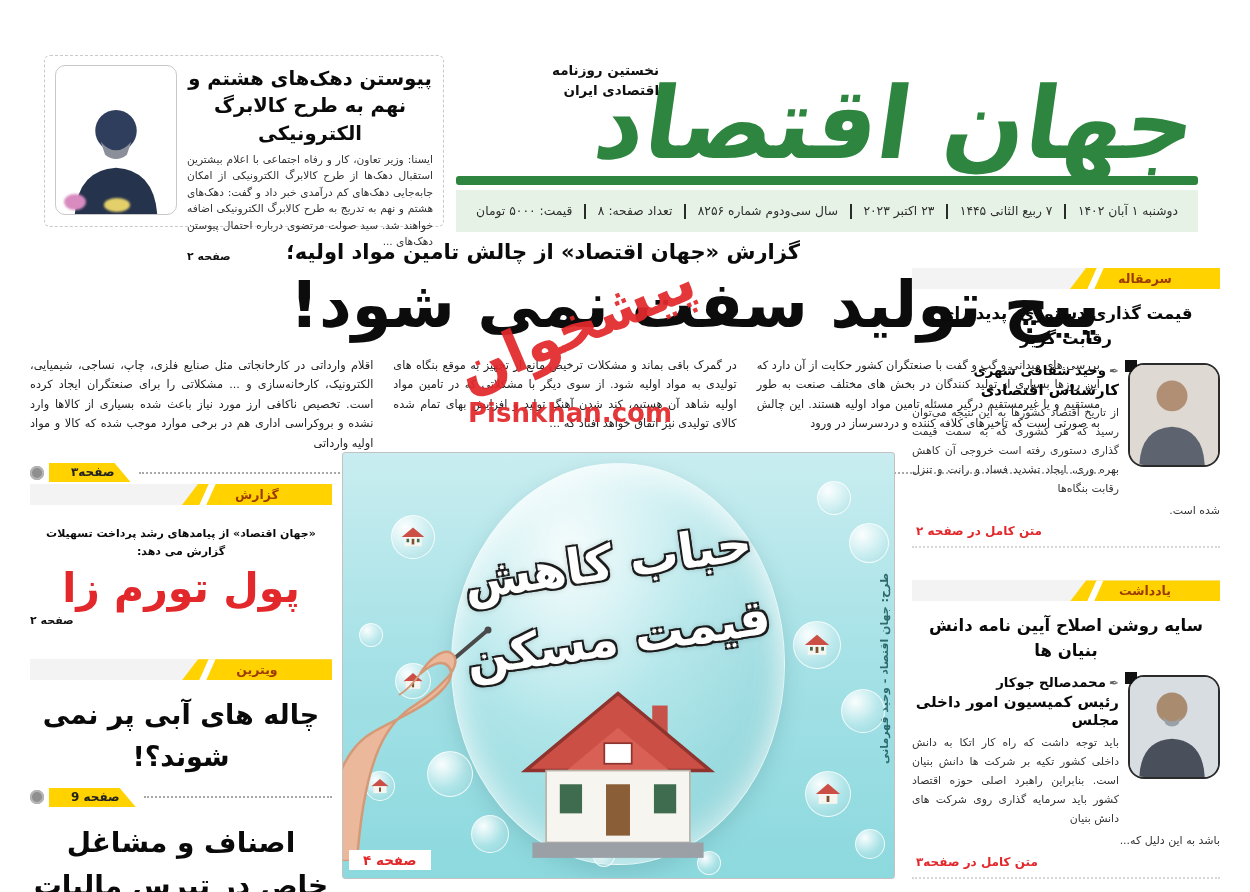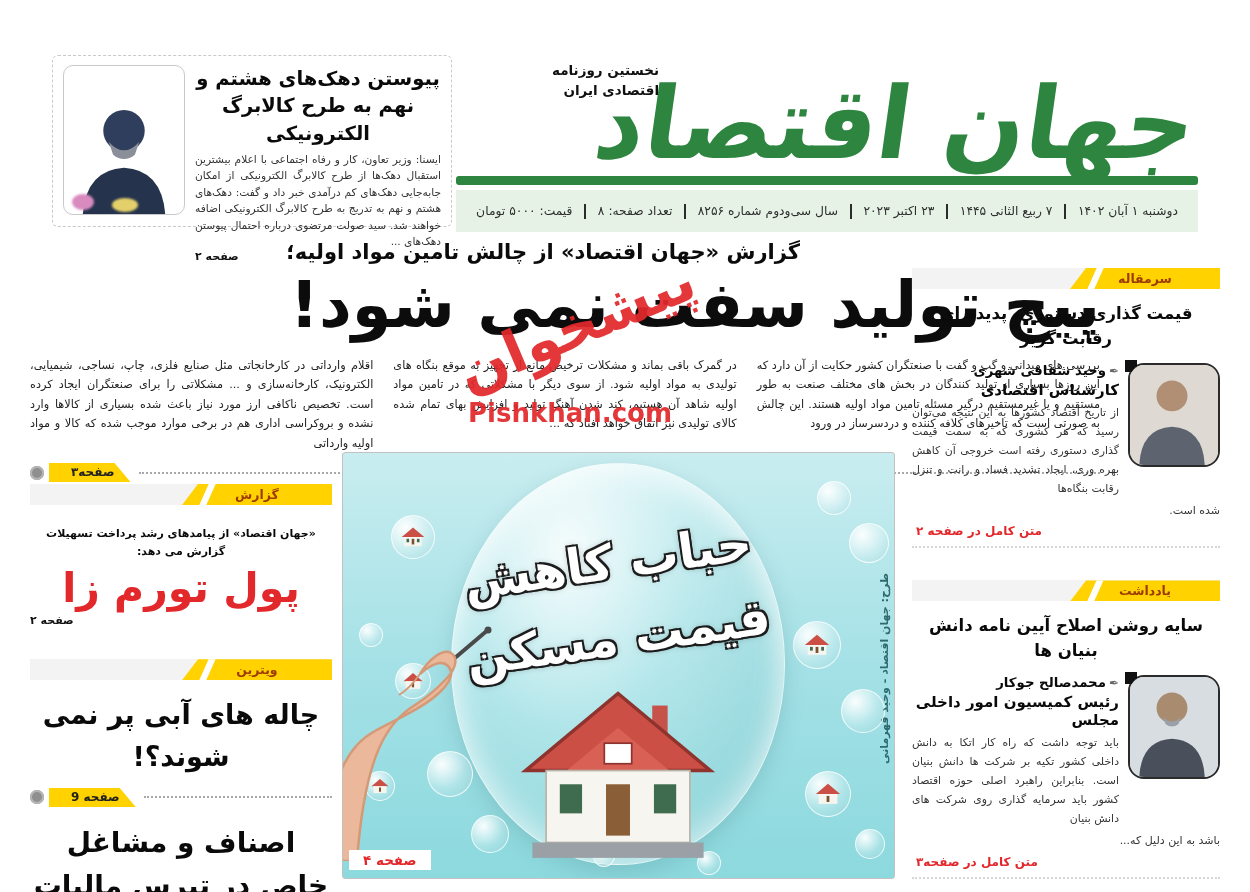--- a/index.html
+++ b/index.html
@@ -23,21 +23,21 @@
     font-size:13.5px; font-weight:bold; line-height:1.5; color:#101010;
   }
   .datestrip{
     position:absolute; top:190px; right:52px; width:742px; height:42px;
     background:#e6f2e6; display:flex; align-items:center; justify-content:space-between;
     padding:0 20px; font-size:12.3px; color:#2e2e2e;
   }
   .dsep{ width:2px; height:15px; background:#2b2b2b; }
   
   .topstory{
-    position:absolute; top:55px; left:52px; width:400px; height:172px;
+    position:absolute; top:55px; left:44px; width:400px; height:172px;
     border:1px dashed #c9c9c9; border-radius:6px; padding:9px 10px;
     display:flex; gap:10px;
   }
   .topstory .txt{ flex:1; display:flex; flex-direction:column; }
   .topstory h2{ font-size:19.5px; font-weight:bold; text-align:center; line-height:1.4; color:#0a0a0a;}
   .topstory p{ font-size:10.6px; text-align:justify; line-height:1.55; color:#333; margin-top:4px;}
   .topstory .pg{ font-size:11px; font-weight:bold; text-align:left; margin-top:1px;}
   .portrait{
     width:122px; height:150px; flex:0 0 122px; border-radius:10px; border:1px solid #c9c9c9;
     background:linear-gradient(160deg,#86a6d8 0%,#5577b3 55%,#3c5документ588 100%); position:relative; overflow:hidden;

